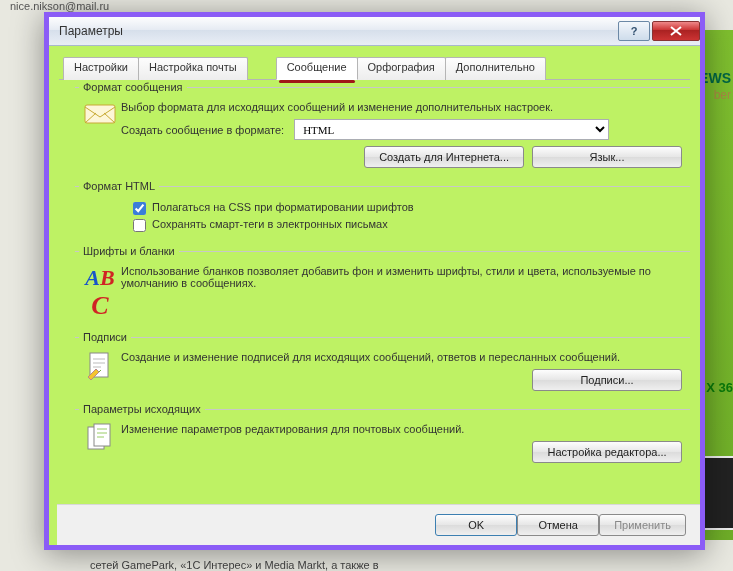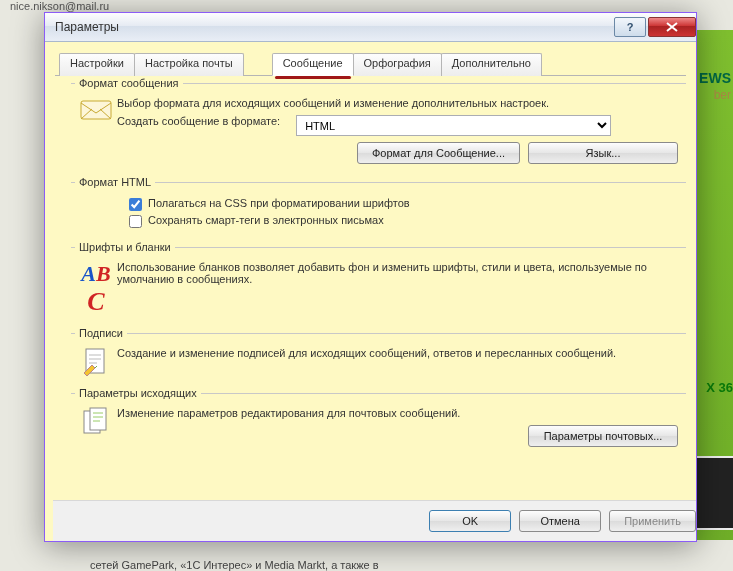--- a/index.html
+++ b/index.html
@@ -20,22 +20,22 @@
   }
   .bg-right .sq { position:absolute; bottom:10px; left:-8px; width:60px; height:70px;
     background:#222; border:2px solid #eee; }
   .bg-bottom {
     position:absolute; bottom:0; left:90px; color:#444; font-size:11px;
     width:500px;
   }
 
   .dialog {
     position:absolute; left:44px; top:12px; width:651px; height:528px;
-    border:1px solid #8b5cf6;
-    background:#fef9c3;
+    border:5px solid #8b5cf6;
+    background:#bef264;
     box-shadow:0 4px 30px rgba(0,0,0,.4);
   }
   .titlebar {
     height:28px;
     background:linear-gradient(#fdfdfe,#e6ebf3 45%,#d6dfeb 46%,#e9eef6);
     border-bottom:1px solid #a9b8cc;
     display:flex; align-items:center;
     padding-left:10px;
   }
   .titlebar .title { color:#333; font-size:12px; flex:1; }
@@ -96,21 +96,21 @@
   .content { flex:1; }
 
   .desc { color:#333; margin:2px 0 6px 0; }
 
   label.inline { color:#333; margin-right:4px; }
 
   select.combo {
     height:21px; border:1px solid #abadb3; background:#fff;
     font-size:11px; padding:1px 4px;
   }
-  .wide { width:315px; }
+  .wide { width:315px;font-family:Liberation Serif, serif; }
 
   .btnrow { display:flex; justify-content:flex-end; gap:8px; margin:6px 4px 2px 0;}
   button.win {
     min-width:150px; height:22px;
     border:1px solid #8a8a8a; border-radius:3px;
     background:linear-gradient(#fdfdfd,#e7e7e7 48%,#dcdcdc 52%,#efefef);
     color:#222; font-size:11px; font-family:inherit;
     padding:0 14px;
   }
   button.win.small{min-width:88px;}
@@ -120,21 +120,21 @@
   }
 
   .chk { display:flex; align-items:flex-start; margin:3px 0; }
   .chk input { margin:1px 6px 0 0; accent-color:#3b7dd8;}
   .chk span { color:#333; }
 
   .footer {
     position:absolute; left:8px; right:0; bottom:0; height:40px;
     background:#f0f0f0; border-top:1px solid #d8d8d8;
     display:flex; align-items:center; justify-content:flex-end;
-    gap:8px; padding:0 0;
+    padding:0 14px;
   }
   .footer button.win{min-width:82px;}
 
   
   .ico-env { width:32px; height:24px; }
   .ico-abc { font-family:"Times New Roman",serif; font-size:22px; font-style:italic; font-weight:bold;}
   .ico-abc .a{color:#1955c9;} .ico-abc .b{color:#d02424;} .ico-abc .c{color:#d02424; font-size:26px;}
   .ico-doc { width:28px; height:30px; }
 </style>
 </head>
@@ -177,28 +177,28 @@
       <div class="row">
         <div class="iconcol">
           <svg class="ico-env" viewBox="0 0 32 24">
             <rect x="1" y="4" width="30" height="18" rx="2" fill="#fdf6d8" stroke="#c8a934"></rect>
             <path d="M1 6 L16 16 L31 6" fill="none" stroke="#c8a934"></path>
             <path d="M1 22 L12 12 M31 22 L20 12" stroke="#c8a934"></path>
           </svg>
         </div>
         <div class="content">
           <div class="desc">Выбор формата для исходящих сообщений и изменение дополнительных настроек.</div>
-          <div style="display:flex;gap:12px;">
+          <div style="display:flex;align-items:center;gap:6px;">
             <label class="inline">Создать сообщение в формате:</label>
             <select class="combo wide">
               <option>HTML</option>
             </select>
           </div>
           <div class="btnrow">
-            <button class="win">Формат для Сообщение...</button>
+            <button class="win">Создать для Интернета...</button>
             <button class="win">Язык...</button>
           </div>
         </div>
       </div>
     </fieldset>
 
     <fieldset class="group">
       <legend>Формат HTML</legend>
       <div style="padding-left:54px;">
         <label class="chk">
@@ -230,38 +230,41 @@
         <div class="iconcol">
           <svg class="ico-doc" viewBox="0 0 28 30">
             <rect x="4" y="2" width="18" height="24" fill="#fff" stroke="#888"></rect>
             <path d="M7 8h12M7 12h12M7 16h8" stroke="#bbb"></path>
             <path d="M2 26 L10 18 L13 21 L5 29z" fill="#f4c430" stroke="#b88"></path>
             <path d="M13 21 L15 19" stroke="#7a4"></path>
           </svg>
         </div>
         <div class="content">
           <div class="desc">Создание и изменение подписей для исходящих сообщений, ответов и пересланных сообщений.</div>
+          <div class="btnrow">
+            <button class="win">Подписи...</button>
+          </div>
         </div>
       </div>
     </fieldset>
 
     <fieldset class="group">
       <legend>Параметры исходящих</legend>
       <div class="row">
         <div class="iconcol">
           <svg class="ico-doc" viewBox="0 0 28 30">
             <rect x="2" y="4" width="16" height="22" fill="#fff" stroke="#888"></rect>
             <rect x="8" y="1" width="16" height="22" fill="#fff" stroke="#888"></rect>
             <path d="M11 6h10M11 10h10M11 14h7" stroke="#9c6"></path>
           </svg>
         </div>
         <div class="content">
           <div class="desc">Изменение параметров редактирования для почтовых сообщений.</div>
           <div class="btnrow">
-            <button class="win">Параметры почтовых...</button>
+            <button class="win">Настройка редактора...</button>
           </div>
         </div>
       </div>
     </fieldset>
 
   </div>
 
   <div class="footer">
     <button class="win small" style="border-color:#3c7fb1">OK</button>
     <button class="win small">Отмена</button>

